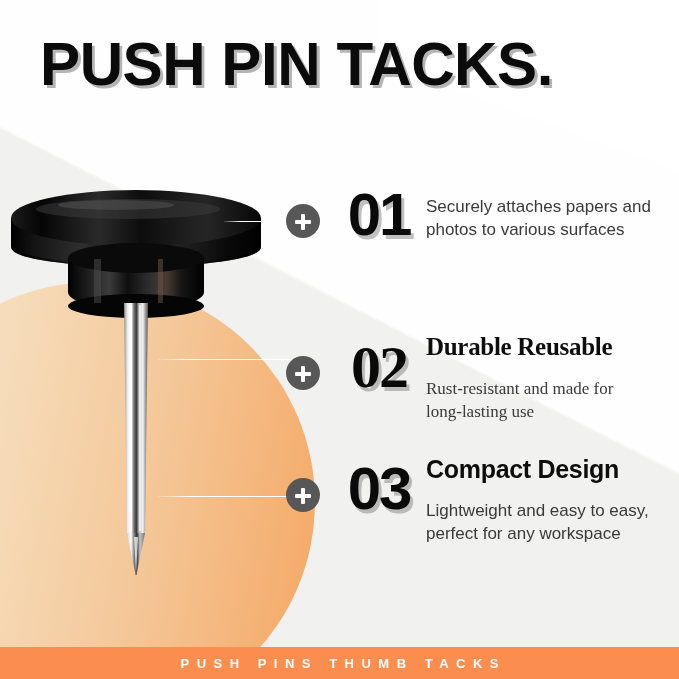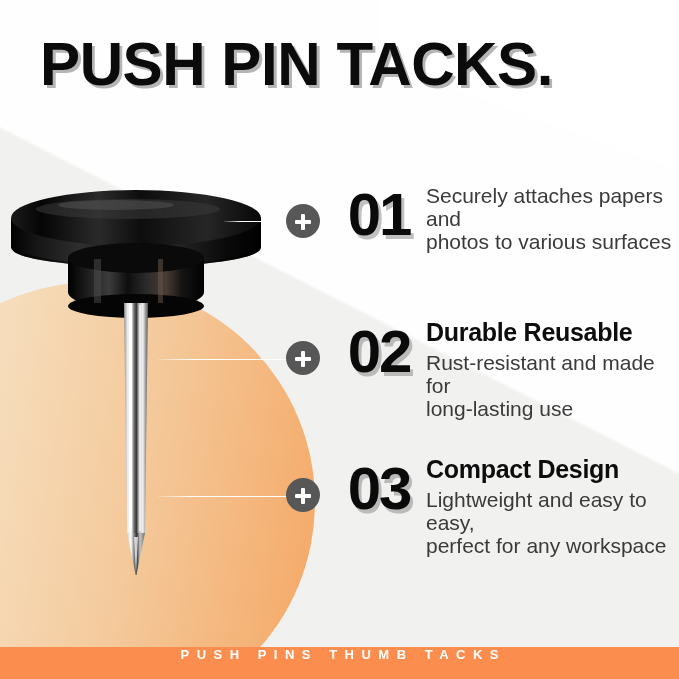--- a/index.html
+++ b/index.html
@@ -92,21 +92,21 @@
 
   
   .feature {
     position: absolute;
     left: 286px;
     width: 393px;
     display: flex;
     align-items: flex-start;
   }
   .feature.f1 { top: 178px; }
-  .feature.f2 { top: 315px; }
+  .feature.f2 { top: 330px; font-family: Liberation Serif, serif; }
   .feature.f3 { top: 452px; }
 
   .plus-badge {
     flex: 0 0 auto;
     width: 34px;
     height: 34px;
     border-radius: 50%;
     background: #575757;
     position: relative;
     margin-top: 26px;
@@ -148,35 +148,36 @@
   }
   .fhead {
     font-size: 25px;
     line-height: 30px;
     font-weight: 600;
     color: #0d0d0d;
     letter-spacing: -0.3px;
     white-space: nowrap;
   }
   .fdesc {
-    font-size: 21px;
+    font-size: 17px;
     line-height: 23px;
     color: #3a3a3a;
-    margin-top: 4px;
+    margin-top: 15px;
   }
 
   
   .banner {
     position: absolute;
     left: 0;
     bottom: 0;
     width: 679px;
     height: 32px;
     background: #fb8e4f;
     display: flex;
+    align-items: center;
     justify-content: center;
   }
   .banner-text {
     color: #ffffff;
     font-size: 13px;
     font-weight: 600;
     letter-spacing: 7.5px;
     text-indent: 7.5px;
     white-space: nowrap;
   }

